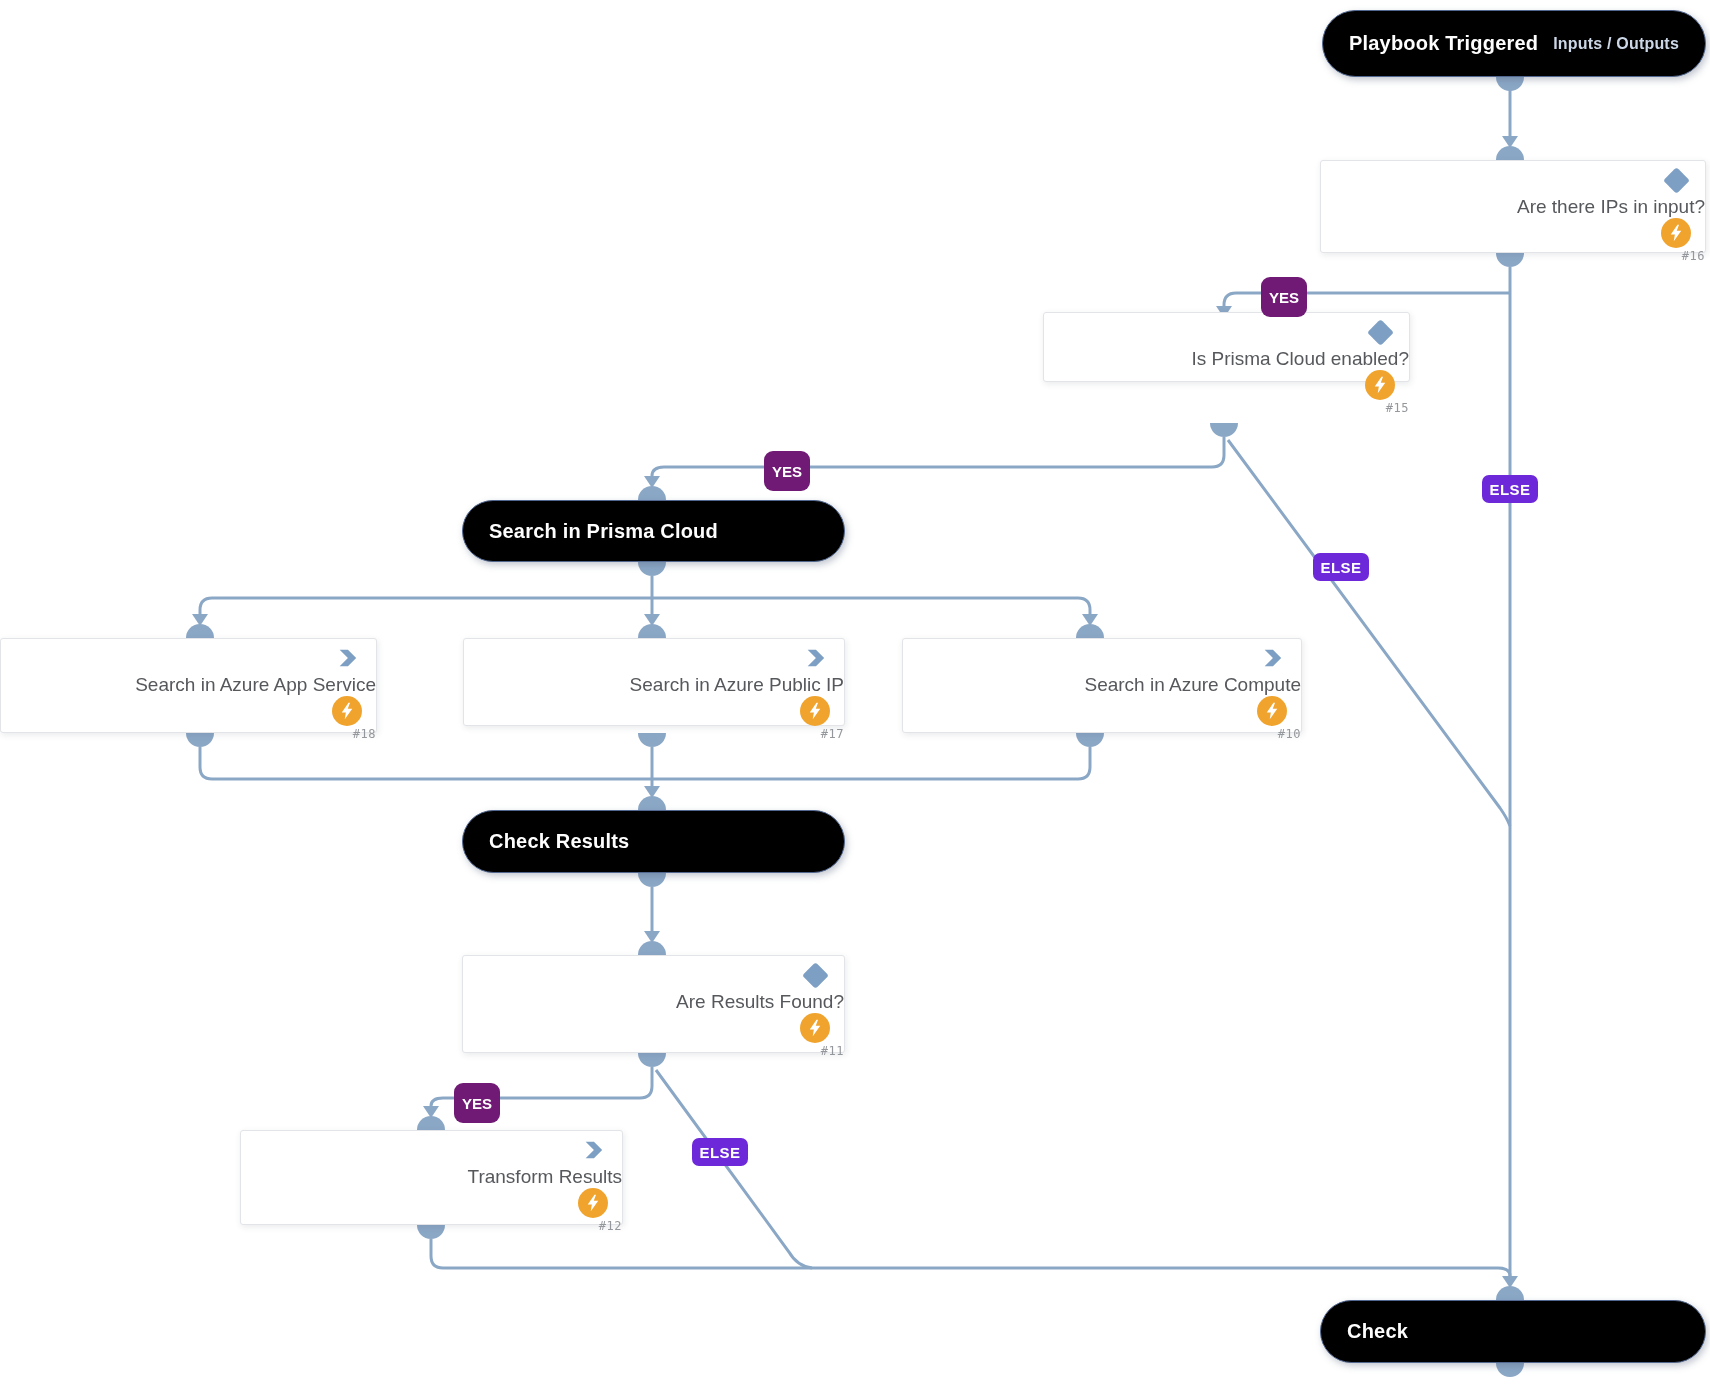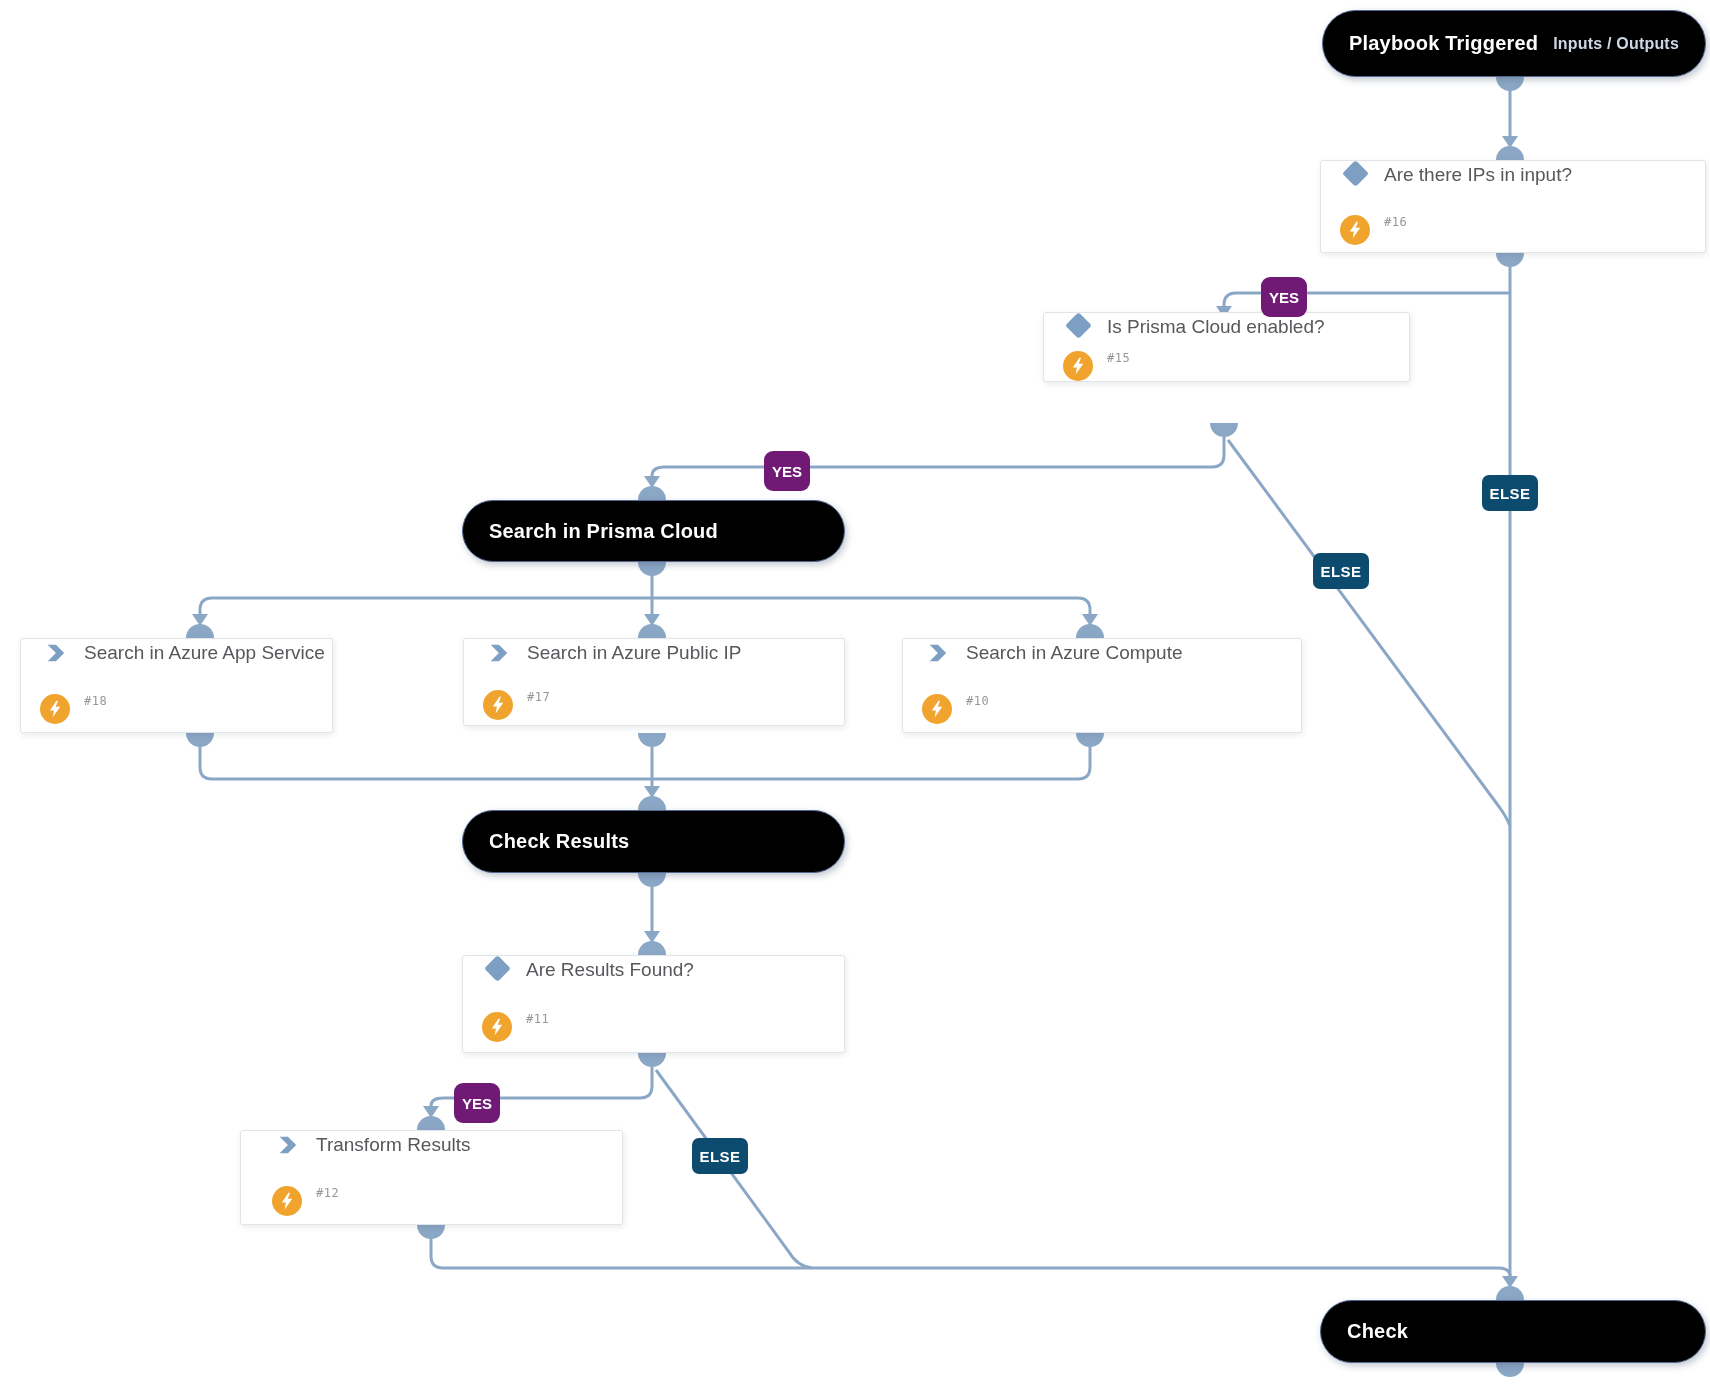--- a/index.html
+++ b/index.html
@@ -16,35 +16,35 @@
   }
   .pill .pill-label{padding-left:26px;white-space:nowrap;}
   .pill .pill-sub{padding-right:26px;font-size:16px;font-weight:700;color:#ccd7e7;white-space:nowrap;}
 
   
   .task{
     position:absolute;background:#ffffff;border:1px solid #e2e4e8;border-radius:3px;
     box-shadow:1px 2px 6px rgba(40,50,70,0.10);
     box-sizing:border-box;display:flex;flex-direction:column;
   }
-  .task .row{display:flex;align-items:flex-start;padding-left:18px;}
+  .task .row{display:flex;align-items:flex-end;padding-left:18px;flex-direction:column;}
   .task .row1{height:53px;padding-top:3px;}
   .task .row2{height:39px;}
   .icon-cell{width:32px;display:flex;align-items:center;justify-content:center;margin-right:13px;flex:0 0 32px;}
   .task .title{font-size:19px;color:#56585c;white-space:nowrap;}
   .task .task-id{font-family:"DejaVu Sans Mono",monospace;font-size:12px;color:#94979b;letter-spacing:0.5px;}
 
   .diamond{width:19px;height:19px;background:#7d9fc4;border-radius:3px;transform:rotate(45deg);}
   .bolt-circle{width:30px;height:30px;border-radius:50%;background:#f0a42e;display:flex;align-items:center;justify-content:center;}
 
   
   .badge{position:absolute;display:flex;align-items:center;justify-content:center;
     color:#ffffff;font-weight:700;box-sizing:border-box;white-space:nowrap;}
   .badge-yes{background:#701a75;border-radius:9px;font-size:15px;width:46px;height:40px;}
-  .badge-else{background:#0c4a6e;border-radius:7px;font-size:15px;width:56px;height:36px;letter-spacing:0.5px;}
+  .badge-else{background:#6d28d9;border-radius:7px;font-size:15px;width:56px;height:28px;letter-spacing:0.5px;}
 </style>
 </head>
 <body>
 
 <div class="canvas">
 
   <svg class="edges" width="1710" height="1389" viewBox="0 0 1710 1389">
     <g stroke="#8ba7c6" stroke-width="3" fill="none">
 
       <path d="M1510,88 L1510,136"></path>
@@ -150,21 +150,21 @@
           </span>
       </span>
       <span class="task-id">#15</span>
     </div>
   </div>
 
   <div class="pill" style="left:462px;top:500px;width:383px;height:62px;border-radius:31px;">
     <span class="pill-label">Search in Prisma Cloud</span>
   </div>
 
-  <div class="task" style="left:20px;top:638px;width:313px;height:95px;">
+  <div class="task" style="left:0;top:638px;width:377px;height:95px;">
     <div class="row row1">
       <span class="icon-cell">
         <svg width="22" height="22" viewBox="0 0 24 24">
             <polygon points="4,3 13,3 22,12 13,21 4,21 13,12" fill="#7d9fc4"></polygon>
           </svg>
       </span>
       <span class="title">Search in Azure App Service</span>
     </div>
     <div class="row row2">
       <span class="icon-cell">

